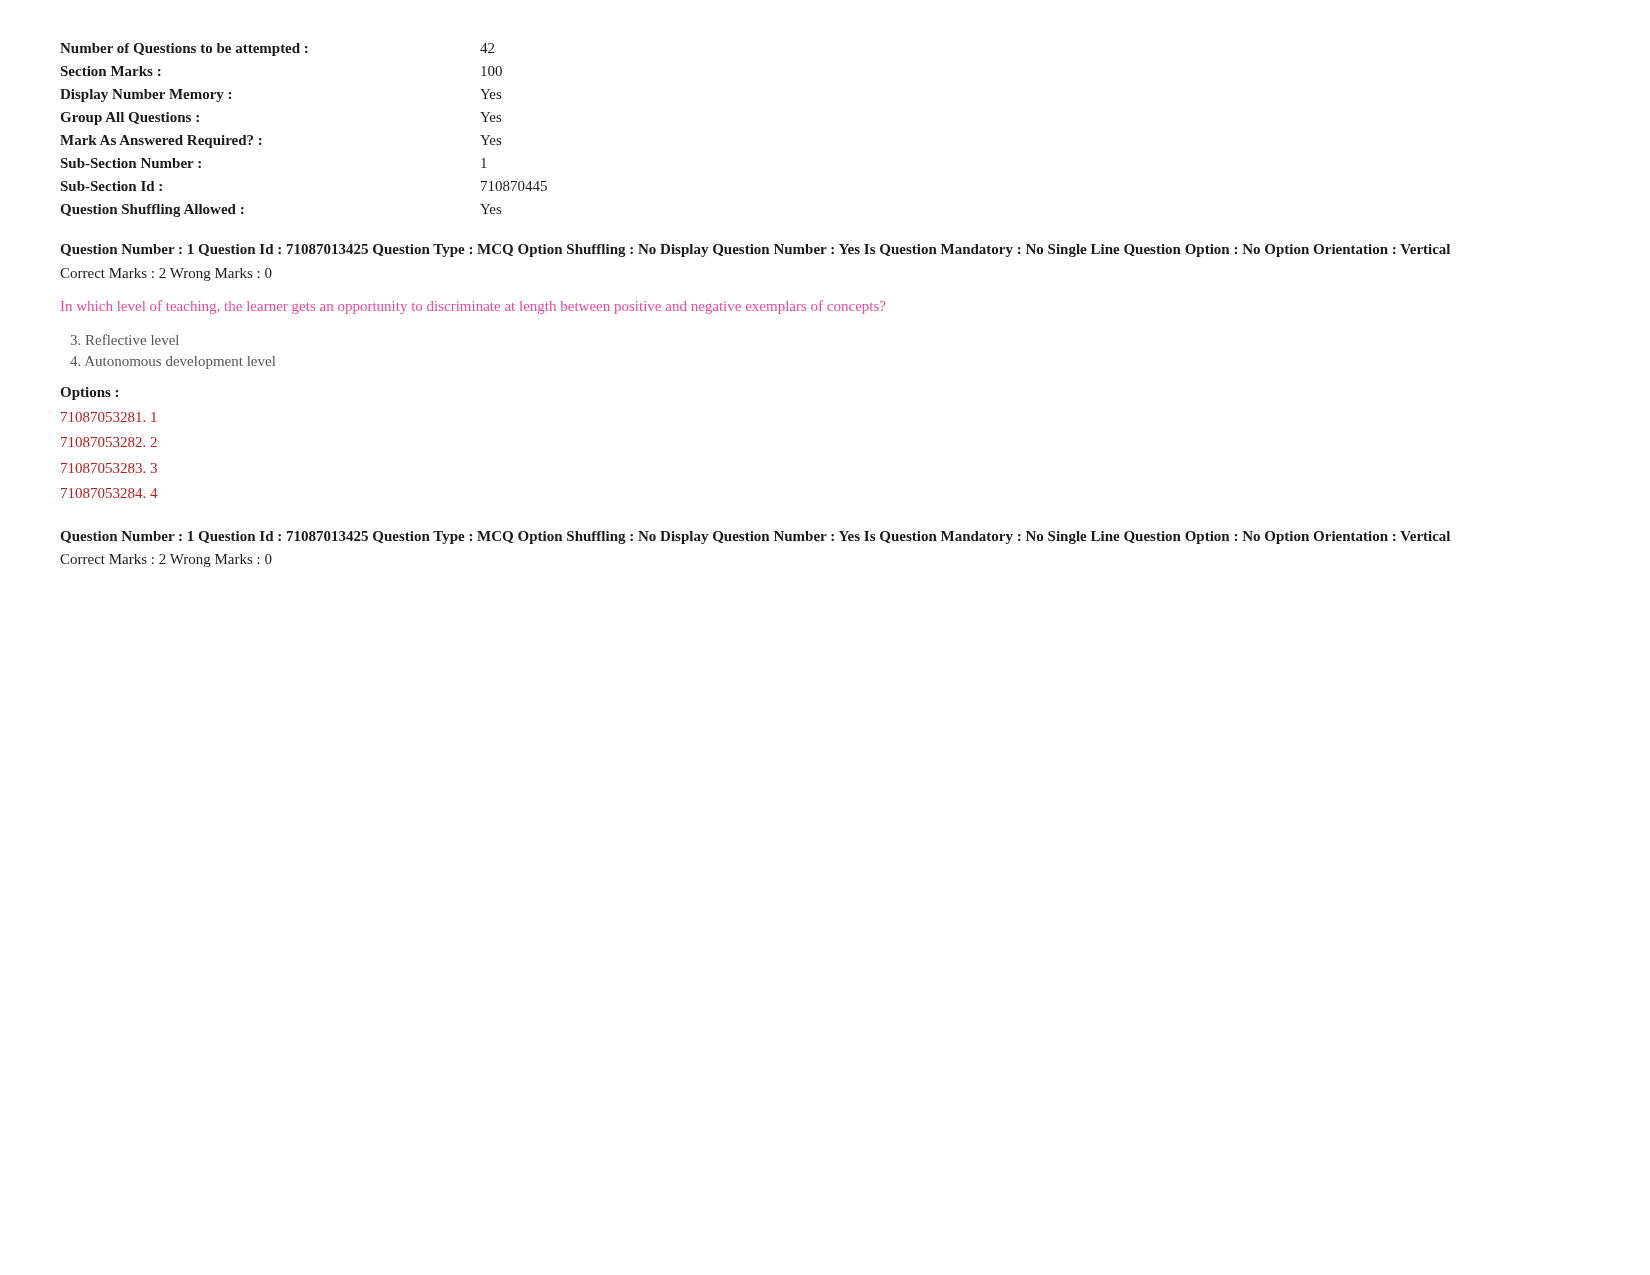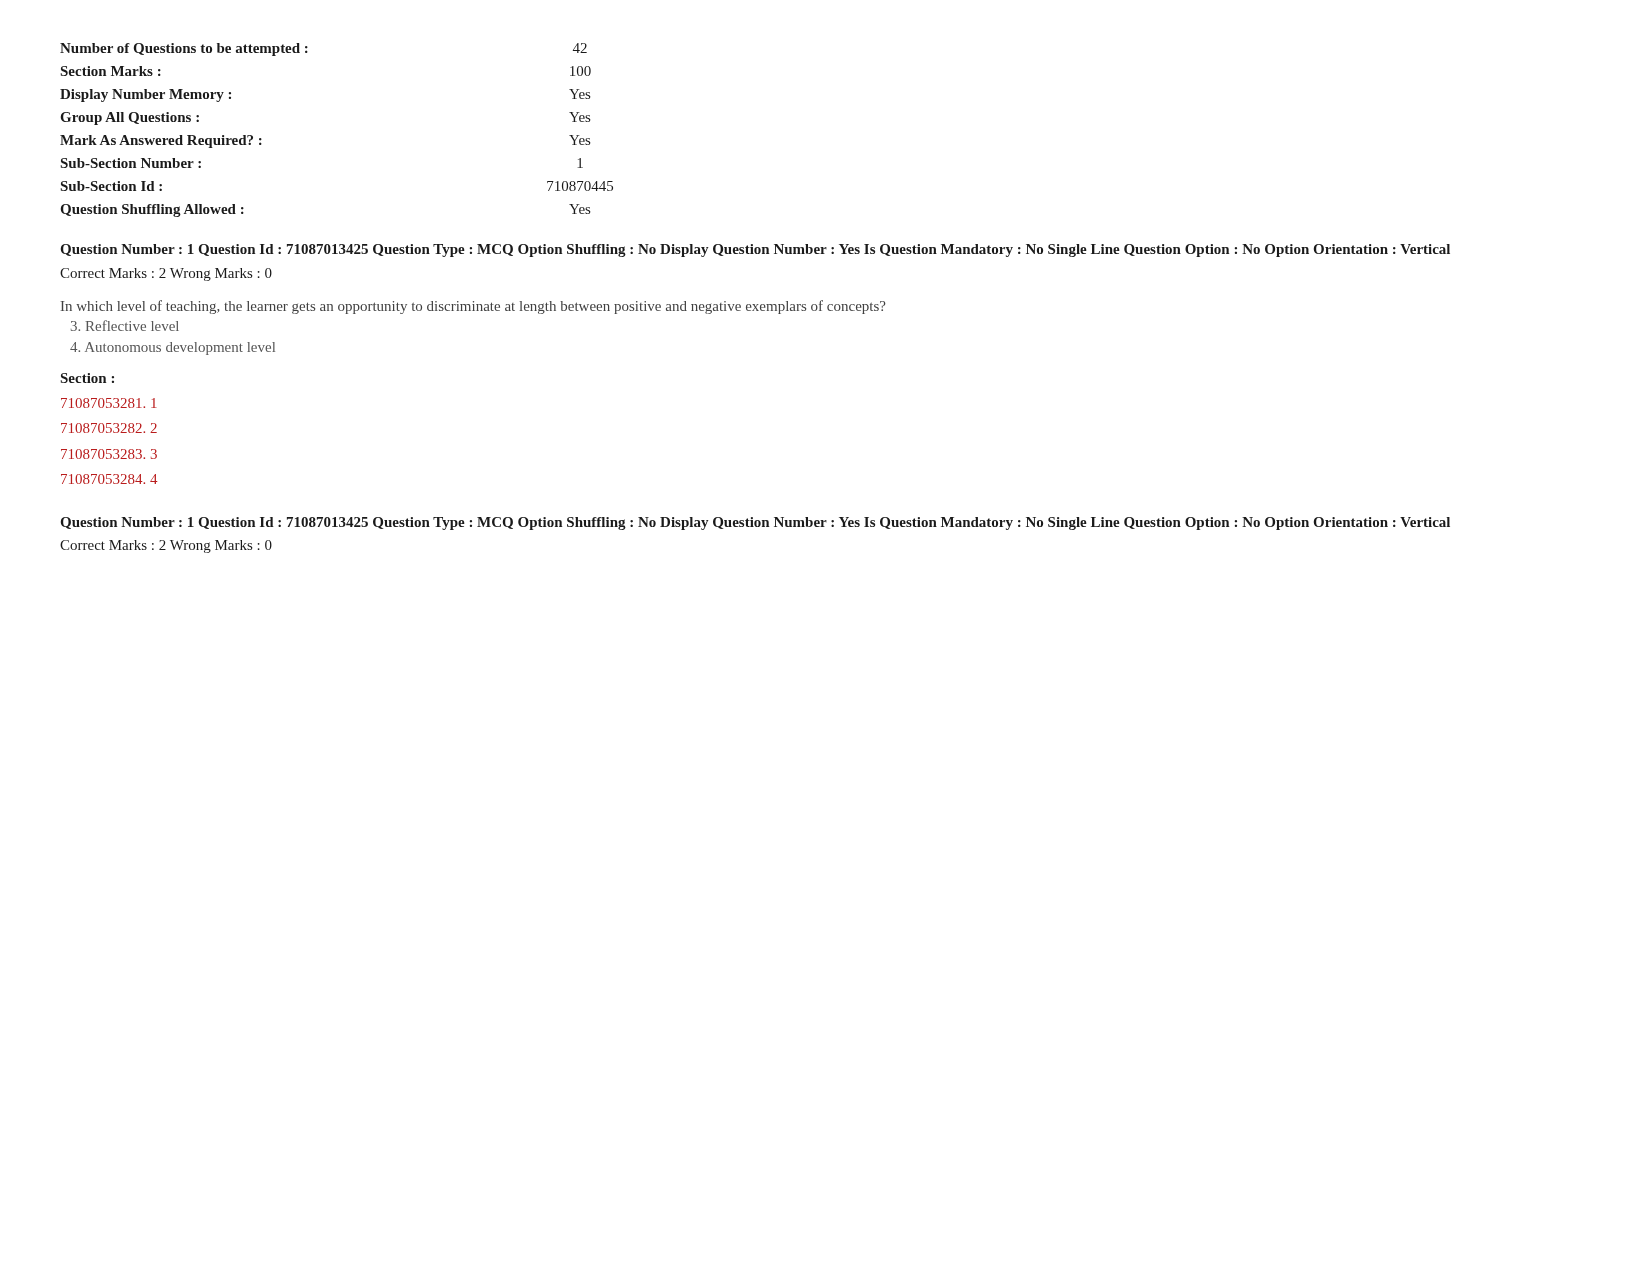--- a/index.html
+++ b/index.html
@@ -30,21 +30,20 @@
 
     .info-label {
       font-weight: bold;
       min-width: 420px;
       font-size: 15px;
     }
 
     .info-value {
       font-size: 15px;
       min-width: 200px;
-      text-align: center;
     }
 
     .question-block {
       margin-top: 18px;
       margin-bottom: 18px;
     }
 
     .question-meta {
       font-weight: bold;
       font-size: 15px;
@@ -53,21 +52,22 @@
     }
 
     .question-marks {
       font-weight: normal;
       font-size: 15px;
       margin-bottom: 12px;
     }
 
     .question-text {
       font-size: 15px;
-      color: #404040;
+      color: #ec4899;
+      margin-bottom: 14px;
       line-height: 1.6;
       font-family: Georgia, serif;
     }
 
     .options-list {
       list-style: none;
       margin-bottom: 14px;
       padding-left: 10px;
     }
 
@@ -130,21 +130,21 @@
 
 <div>
 <div class="question-block">
       <div class="question-meta">Question Number : 1 Question Id : 71087013425 Question Type : MCQ Option Shuffling : No Display Question Number : Yes Is Question Mandatory : No Single Line Question Option : No Option Orientation : Vertical</div>
       <div class="question-marks">Correct Marks : 2 Wrong Marks : 0</div>
       <div class="question-text">In which level of teaching, the learner gets an opportunity to discriminate at length between positive and negative exemplars of concepts?</div>
       <ul class="options-list">
         <li>3. Reflective level</li>
         <li>4. Autonomous development level</li>
       </ul>
-      <div class="options-label">Section :</div>
+      <div class="options-label">Options :</div>
       <div class="options-ids">
         <div>71087053281. 1</div>
         <div>71087053282. 2</div>
         <div>71087053283. 3</div>
         <div>71087053284. 4</div>
       </div>
     </div>
     <div class="question-block">
       <div class="question-meta">Question Number : 1 Question Id : 71087013425 Question Type : MCQ Option Shuffling : No Display Question Number : Yes Is Question Mandatory : No Single Line Question Option : No Option Orientation : Vertical</div>
       <div class="question-marks">Correct Marks : 2 Wrong Marks : 0</div>

